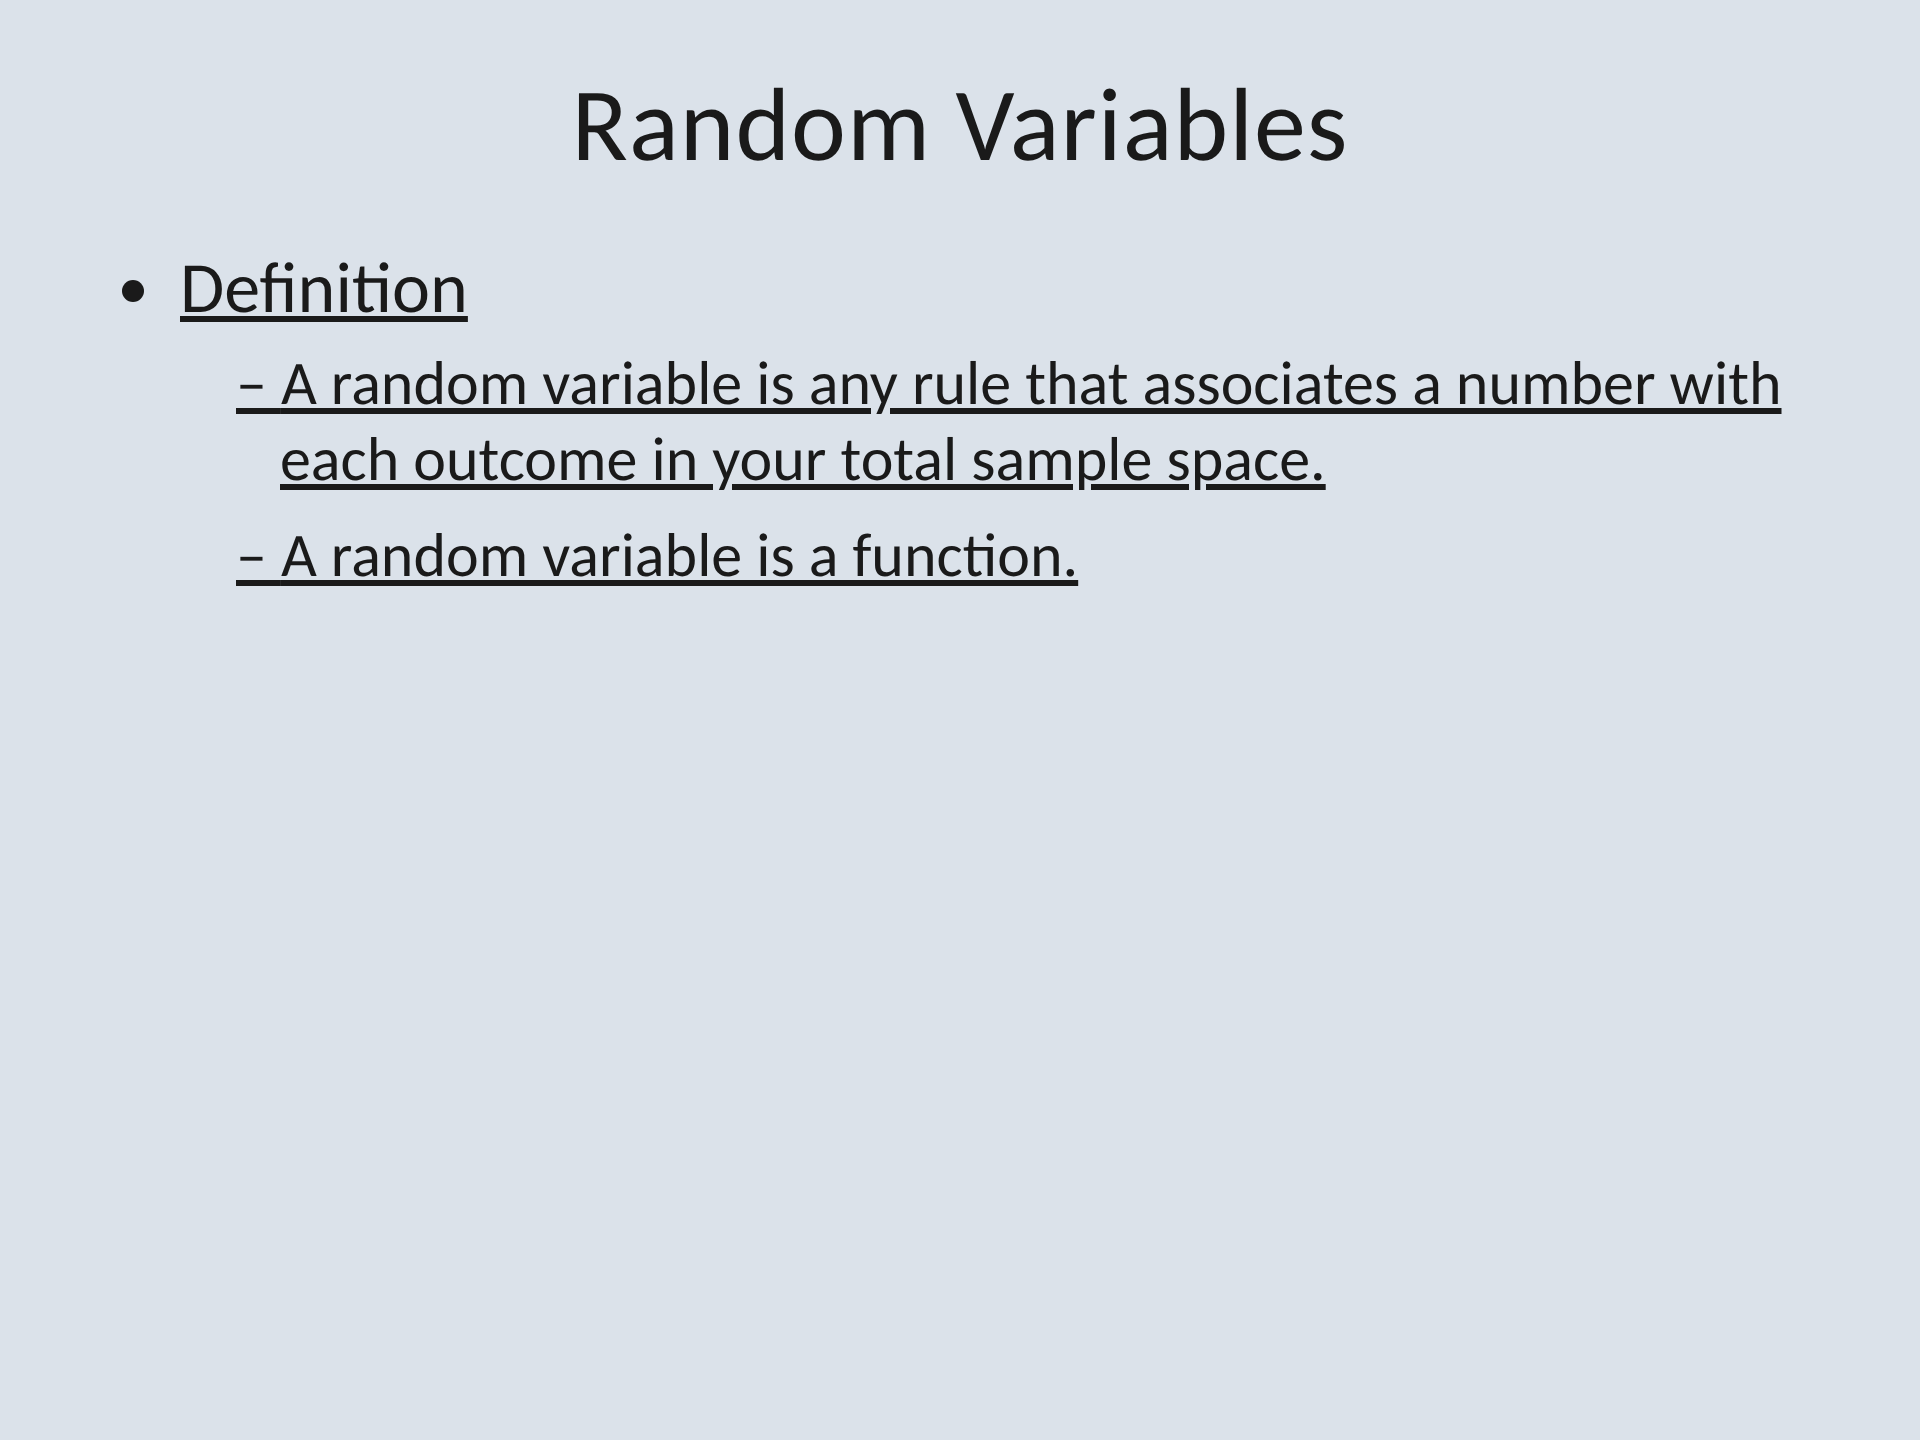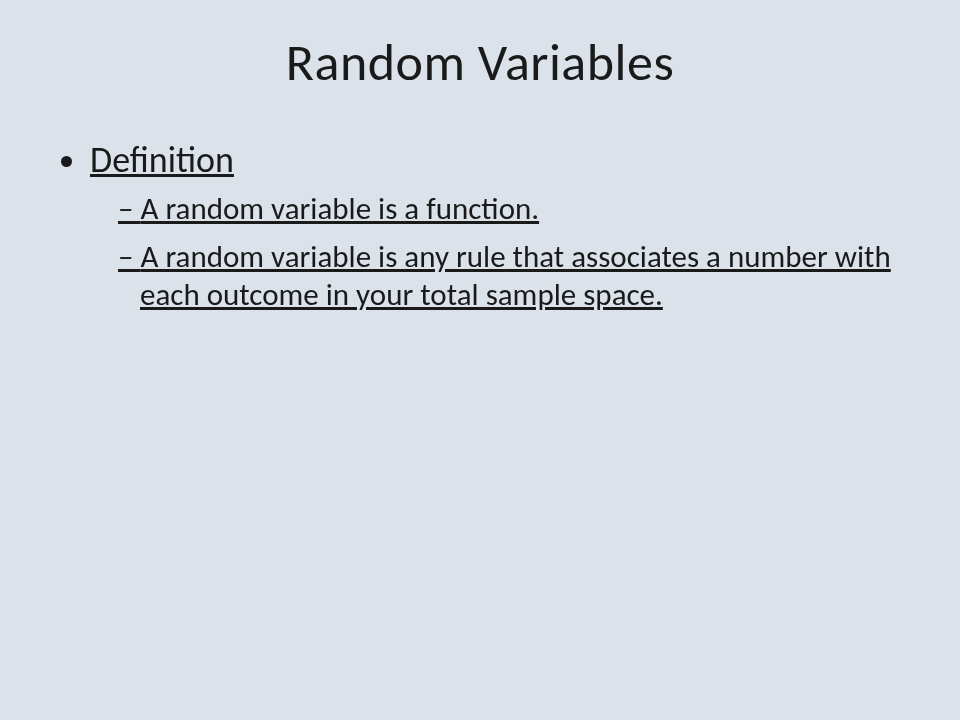--- a/index.html
+++ b/index.html
@@ -18,21 +18,21 @@
     .slide {
       width: 100%;
       height: 100%;
       padding: 30px 50px 40px 50px;
     }
     .title {
       font-size: 52px;
       font-weight: 400;
       text-align: center;
       color: #1a1a1a;
-      margin-bottom: 44px;
+      margin-bottom: 28px;
       letter-spacing: 0.5px;
     }
     ul.level1 {
       list-style-type: disc;
       padding-left: 40px;
     }
     ul.level1 > li {
       font-size: 36px;
       color: #1a1a1a;
       margin-bottom: 8px;
@@ -57,18 +57,18 @@
   </style>
 </head>
 <body>
 
 <div class="slide">
   <h1 class="title">Random Variables</h1>
   <ul class="level1">
     <li>
       <span>Definition</span>
       <ul class="level2">
+        <li>A random variable is any rule that associates a number with each outcome in your total sample space.</li>
         <li>A random variable is a function.</li>
-        <li>A random variable is any rule that associates a number with each outcome in your total sample space.</li>
       </ul>
     </li>
   </ul>
 </div>
 
 </body></html>

